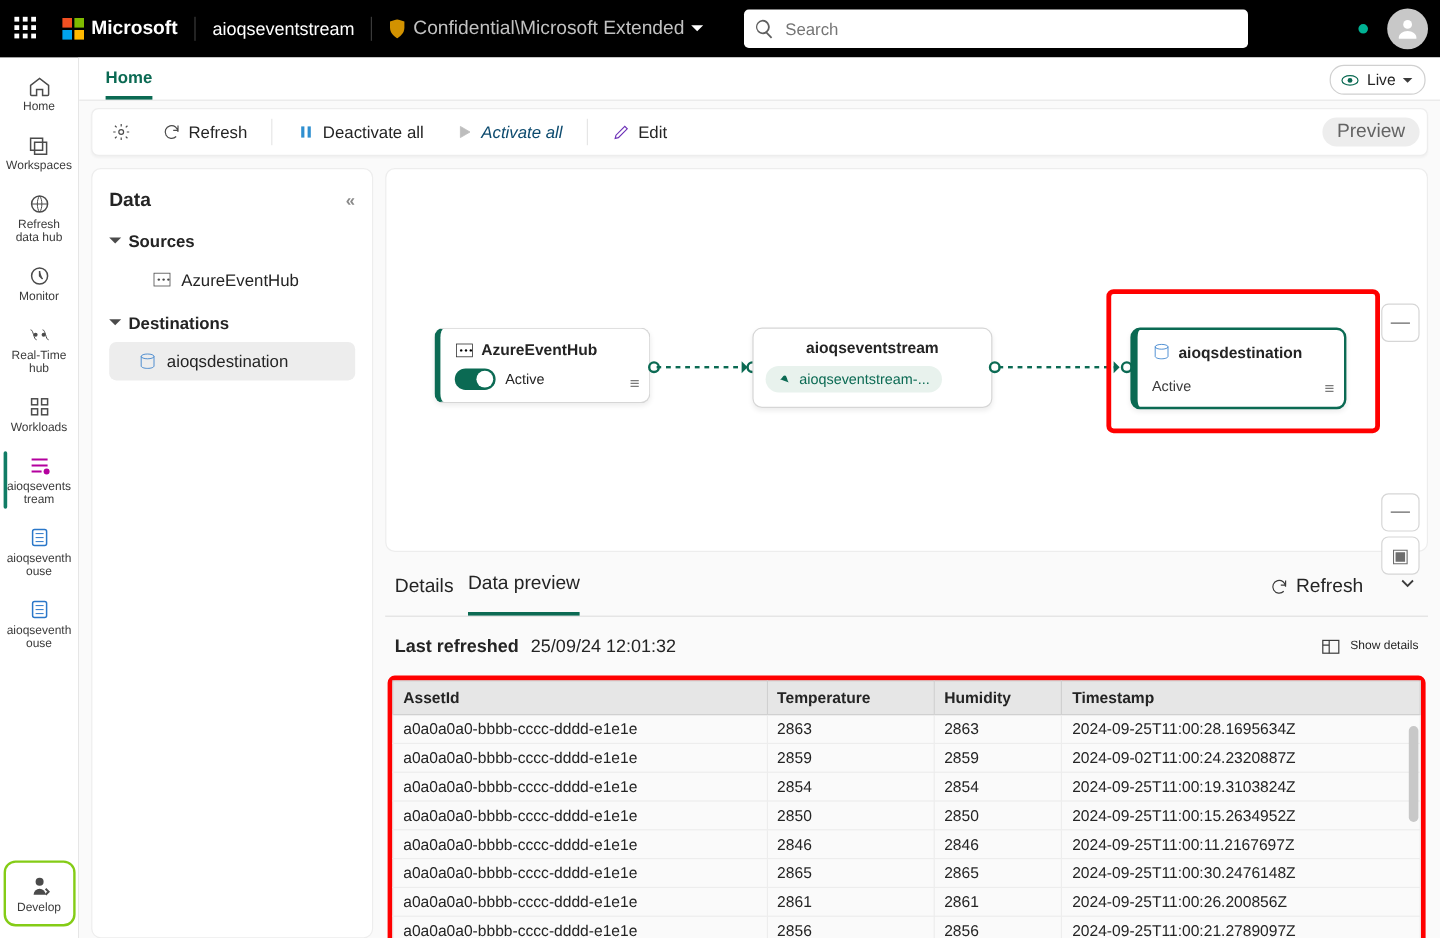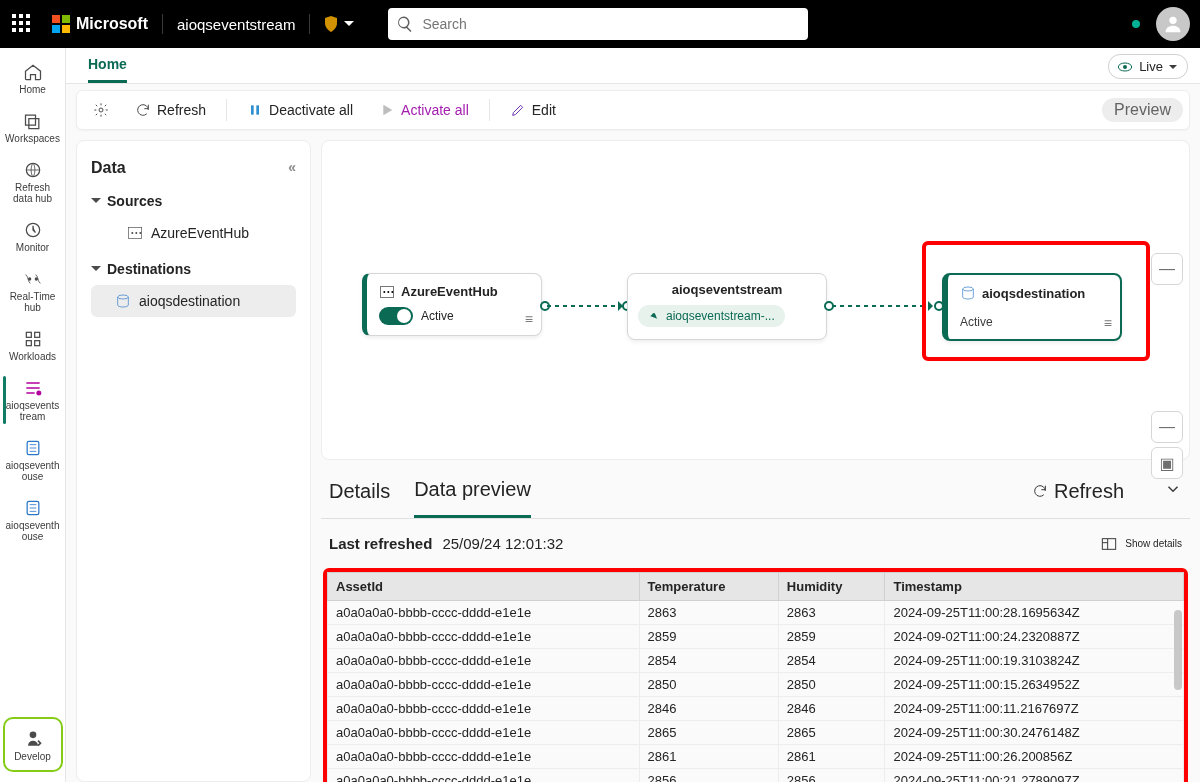--- a/index.html
+++ b/index.html
@@ -43,21 +43,21 @@
   .doc-tab.active { color:#0b6a53; font-weight:600; border-bottom:3px solid #0b6a53; }
   .live-chip { margin-left:auto; margin-right:12px; border:1px solid #d0d0d0; border-radius:12px; padding:4px 10px 4px 8px; display:flex; align-items:center; gap:6px; font-size:13px; cursor:pointer; margin-bottom:4px; }
   .live-chip svg{stroke:#0b6a53;fill:none;}
   .live-chev{border:4px solid transparent;border-top-color:#3b3b3b;margin-top:4px;}
 
   
   .toolbar { height:40px; margin:6px 10px; background:#fff; border:1px solid #ededed; border-radius:6px; display:flex; align-items:center; padding:0 6px; gap:6px; font-size:14px; box-shadow:0 1px 2px rgba(0,0,0,.04); }
   .tbtn { display:flex; align-items:center; gap:6px; padding:6px 10px; border-radius:4px; cursor:pointer; }
   .tbtn svg{width:16px;height:16px;}
   .tdiv{width:1px;height:22px;background:#e6e6e6;margin:0 4px;}
-  .tbtn.disabled{color:#a21caf;}
+  .tbtn.disabled{color:#0c4a6e;font-style:italic;}
   .tbtn.disabled svg{fill:#bdbdbd;stroke:#bdbdbd;}
   .preview-pill{margin-left:auto;background:#ededed;border-radius:12px;padding:3px 12px;font-size:16px;color:#636363;}
 
   
   .data-panel { position:absolute; left:10px; top:92px; width:235px; bottom:0; background:#fff; border:1px solid #ededed; border-radius:8px; padding:18px 14px; }
   .data-panel h3{font-size:16px;font-weight:600;margin-bottom:16px;display:flex;}
   .collapse-chev{margin-left:auto;color:#8a8a8a;font-size:14px;cursor:pointer;}
   .tree .grp{display:flex;align-items:center;gap:6px;font-weight:600;font-size:14px;margin:12px 0 8px;cursor:pointer;}
   .tree .leaf{display:flex;align-items:center;gap:8px;padding:8px 8px 8px 24px;border-radius:6px;font-size:14px;cursor:pointer;}
   .tree .leaf.sel{background:#ededed;}
@@ -77,21 +77,21 @@
   .node.dest{left:620px;top:132px;width:180px;border:2px solid #0b6a53;border-left:6px solid #0b6a53;}
   .node.dest .hdr{margin-bottom:14px;}
   .port{position:absolute;width:10px;height:10px;border:2px solid #0b6a53;background:#fff;border-radius:50%;}
   .wire{position:absolute;height:2px;background:linear-gradient(90deg,#0b6a53 50%,transparent 50%);background-size:8px 2px;}
   .arrowhead{position:absolute;width:0;height:0;border:5px solid transparent;border-left-color:#0b6a53;}
   .red-frame{position:absolute;border:4px solid #f00;border-radius:6px;pointer-events:none;}
   .zoom-ctrl{position:absolute;right:6px;width:32px;height:32px;border:1px solid #d6d6d6;border-radius:6px;background:#fff;display:flex;align-items:center;justify-content:center;color:#6e6e6e;cursor:pointer;}
 
   
   .preview { position:absolute; left:255px; right:10px; top:416px; bottom:0; }
-  .pv-tabs{display:flex;align-items:center;border-bottom:1px solid #e0e0e0;padding:0 8px;gap:24px;font-size:20px;}
+  .pv-tabs{display:flex;align-items:center;border-bottom:1px solid #e0e0e0;padding:0 8px;gap:12px;font-size:16px;}
   .pv-tab{padding:14px 0;cursor:pointer;}
   .pv-tab.active{font-weight:400;border-bottom:3px solid #0b6a53;}
   .pv-refresh{margin-left:auto;display:flex;align-items:center;gap:6px;cursor:pointer;}
   .pv-chev{margin-left:16px;cursor:pointer;}
   .lastref{padding:16px 8px;display:flex;align-items:center;font-size:15px;gap:10px;}
   .lastref b{font-weight:600;}
   .showdet{margin-left:auto;display:flex;align-items:center;gap:8px;cursor:pointer;font-size:10px;}
   .table-frame{border:4px solid #f00;border-radius:6px;margin:0 2px;}
   table{width:100%;border-collapse:collapse;font-size:13px;}
   th{background:#e6e6e6;text-align:left;padding:6px 8px;font-weight:600;border:1px solid #d0d0d0;}
@@ -124,20 +124,21 @@
       </span>
     <span>Microsoft</span>
   </div>
   <span class="top-sep"></span>
   <span class="top-text">aioqseventstream</span>
   <span class="top-sep"></span>
   <div class="shield-ico">
     <svg width="14" height="16" viewBox="0 0 14 16">
         <path d="M7 0l6 2v5c0 4-2.6 7-6 9-3.4-2-6-5-6-9V2L7 0z"></path>
       </svg>
+    <span>Confidential\Microsoft Extended</span>
     <span class="chev-down"></span>
   </div>
   <div class="searchbox">
     <svg width="18" height="18" viewBox="0 0 24 24">
         <path d="M10 2a8 8 0 015.3 13.9l5.4 5.4-1.4 1.4-5.4-5.4A8 8 0 1110 2zm0 2a6 6 0 100 12 6 6 0 000-12z"></path>
       </svg>
     <input placeholder="Search" style="">
   </div>
   <div class="top-right">
     <span class="presence"></span>

